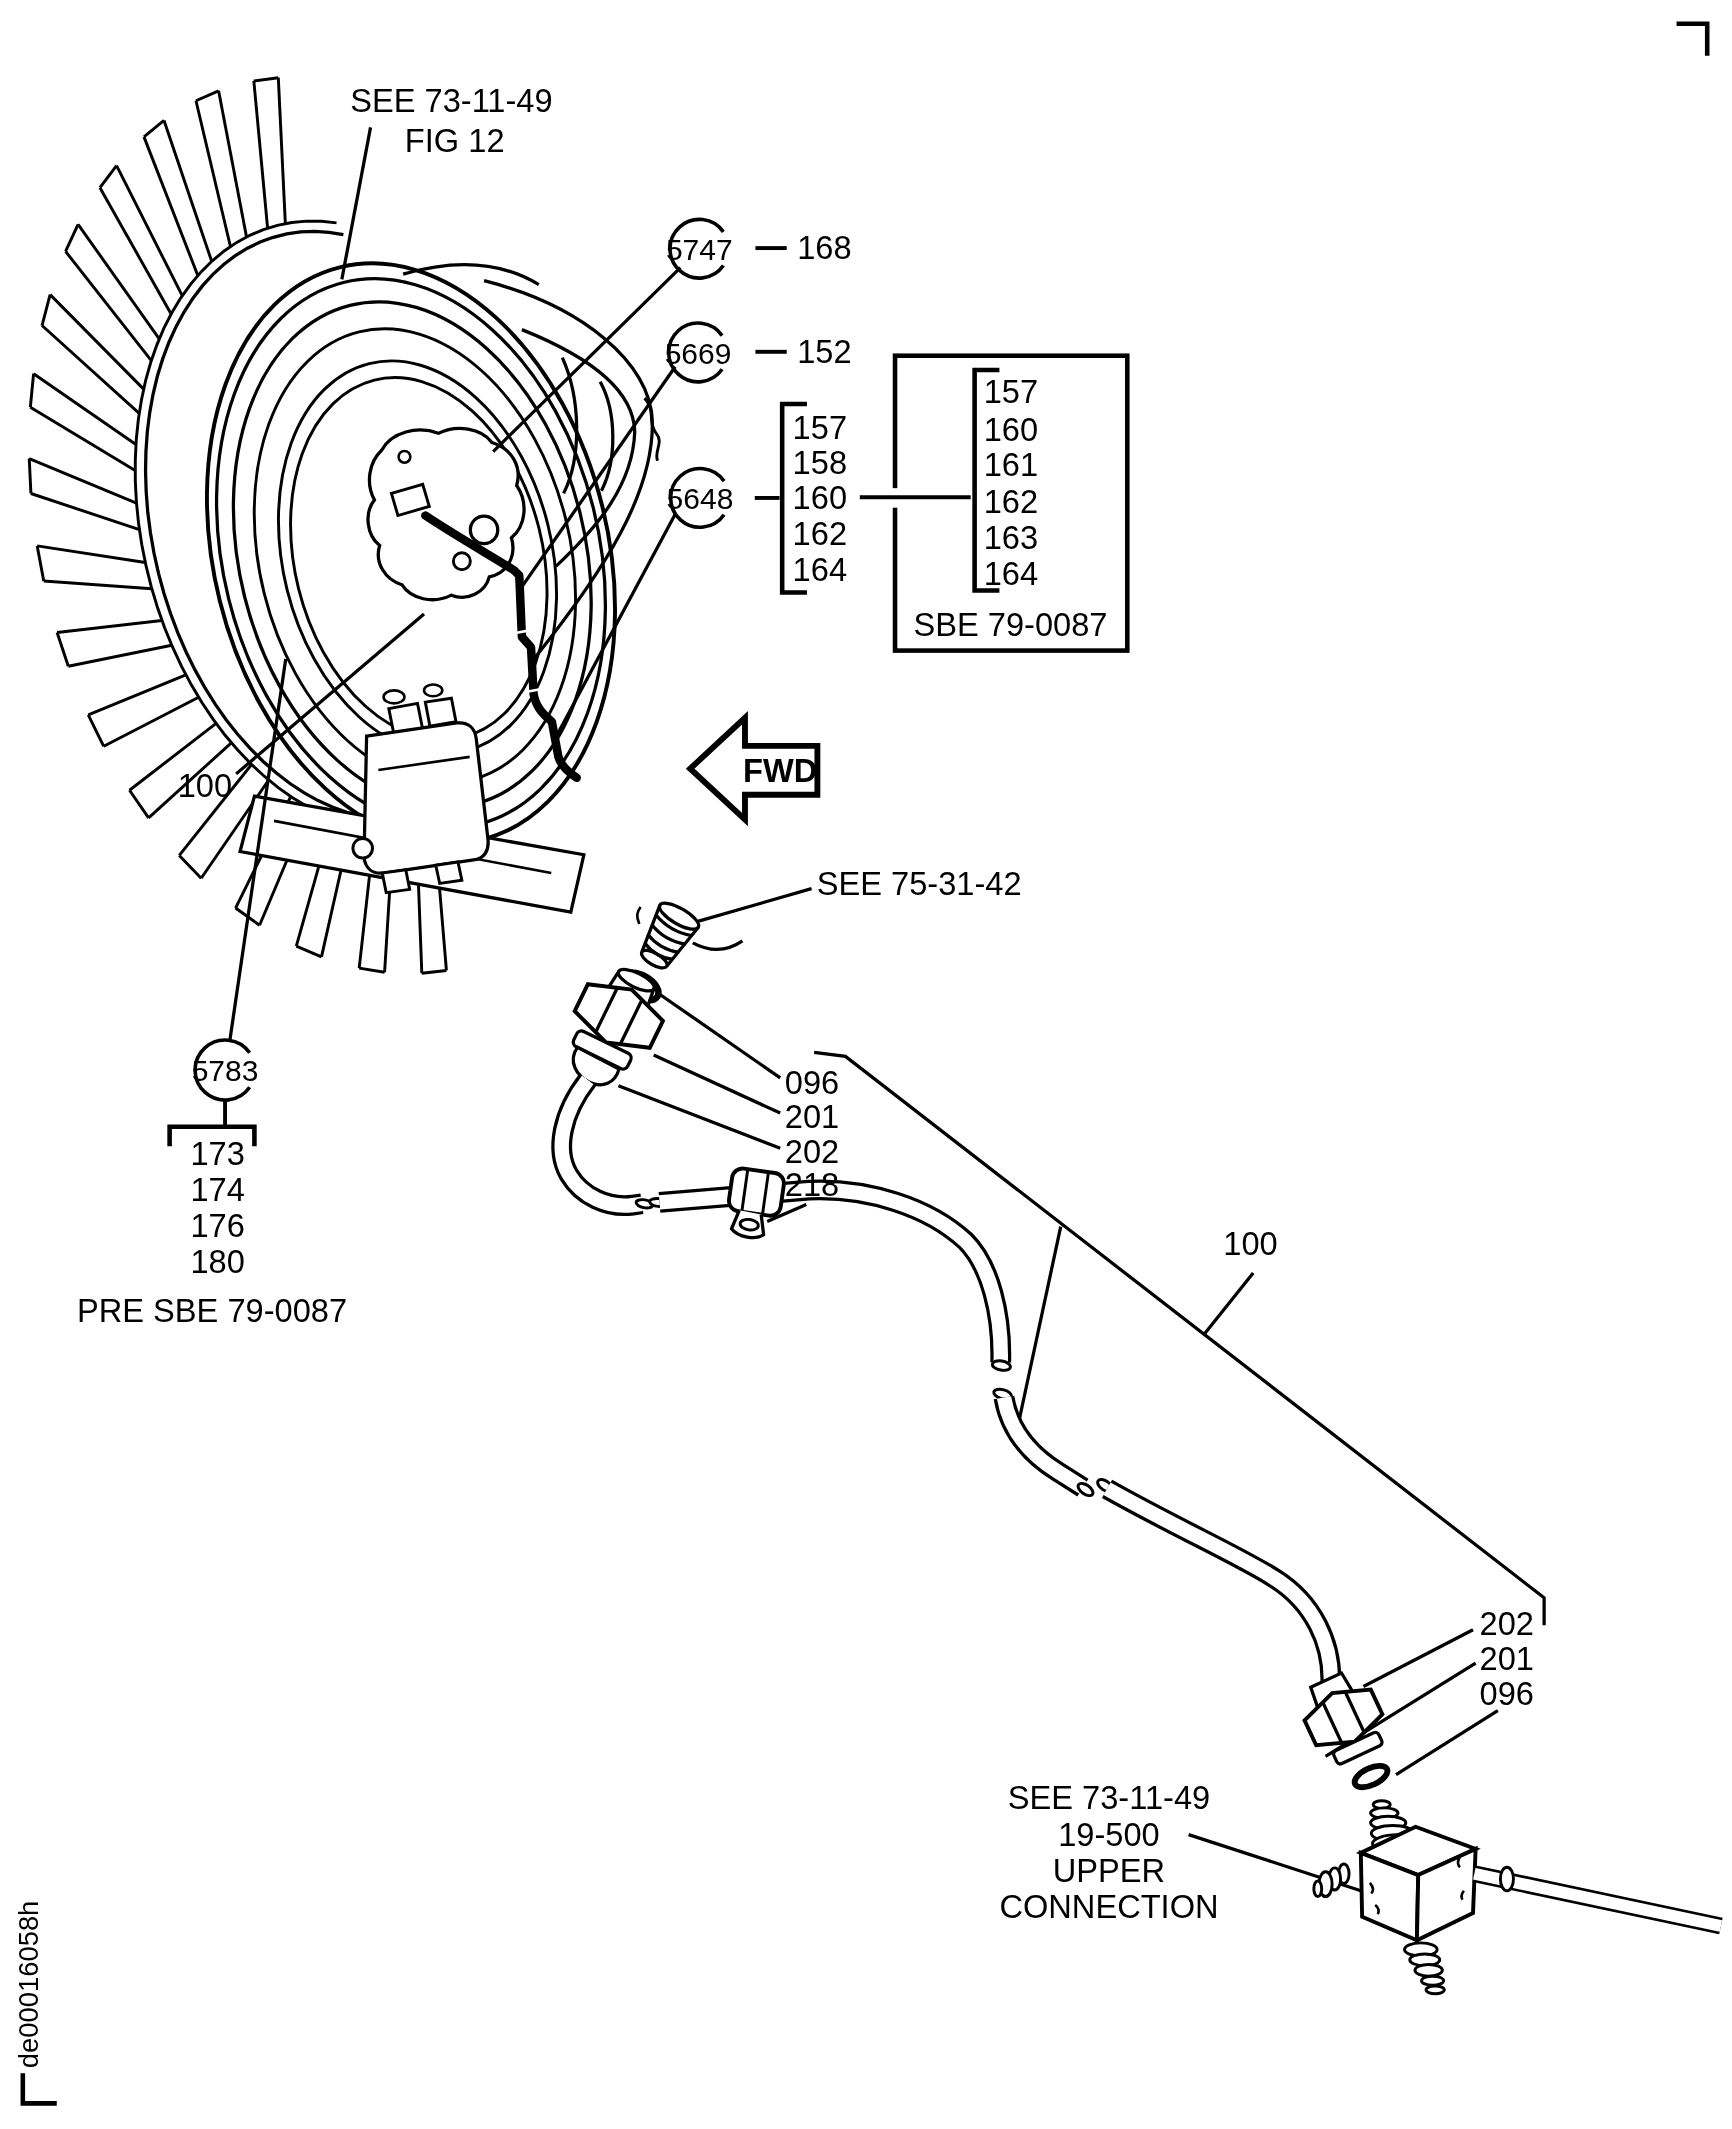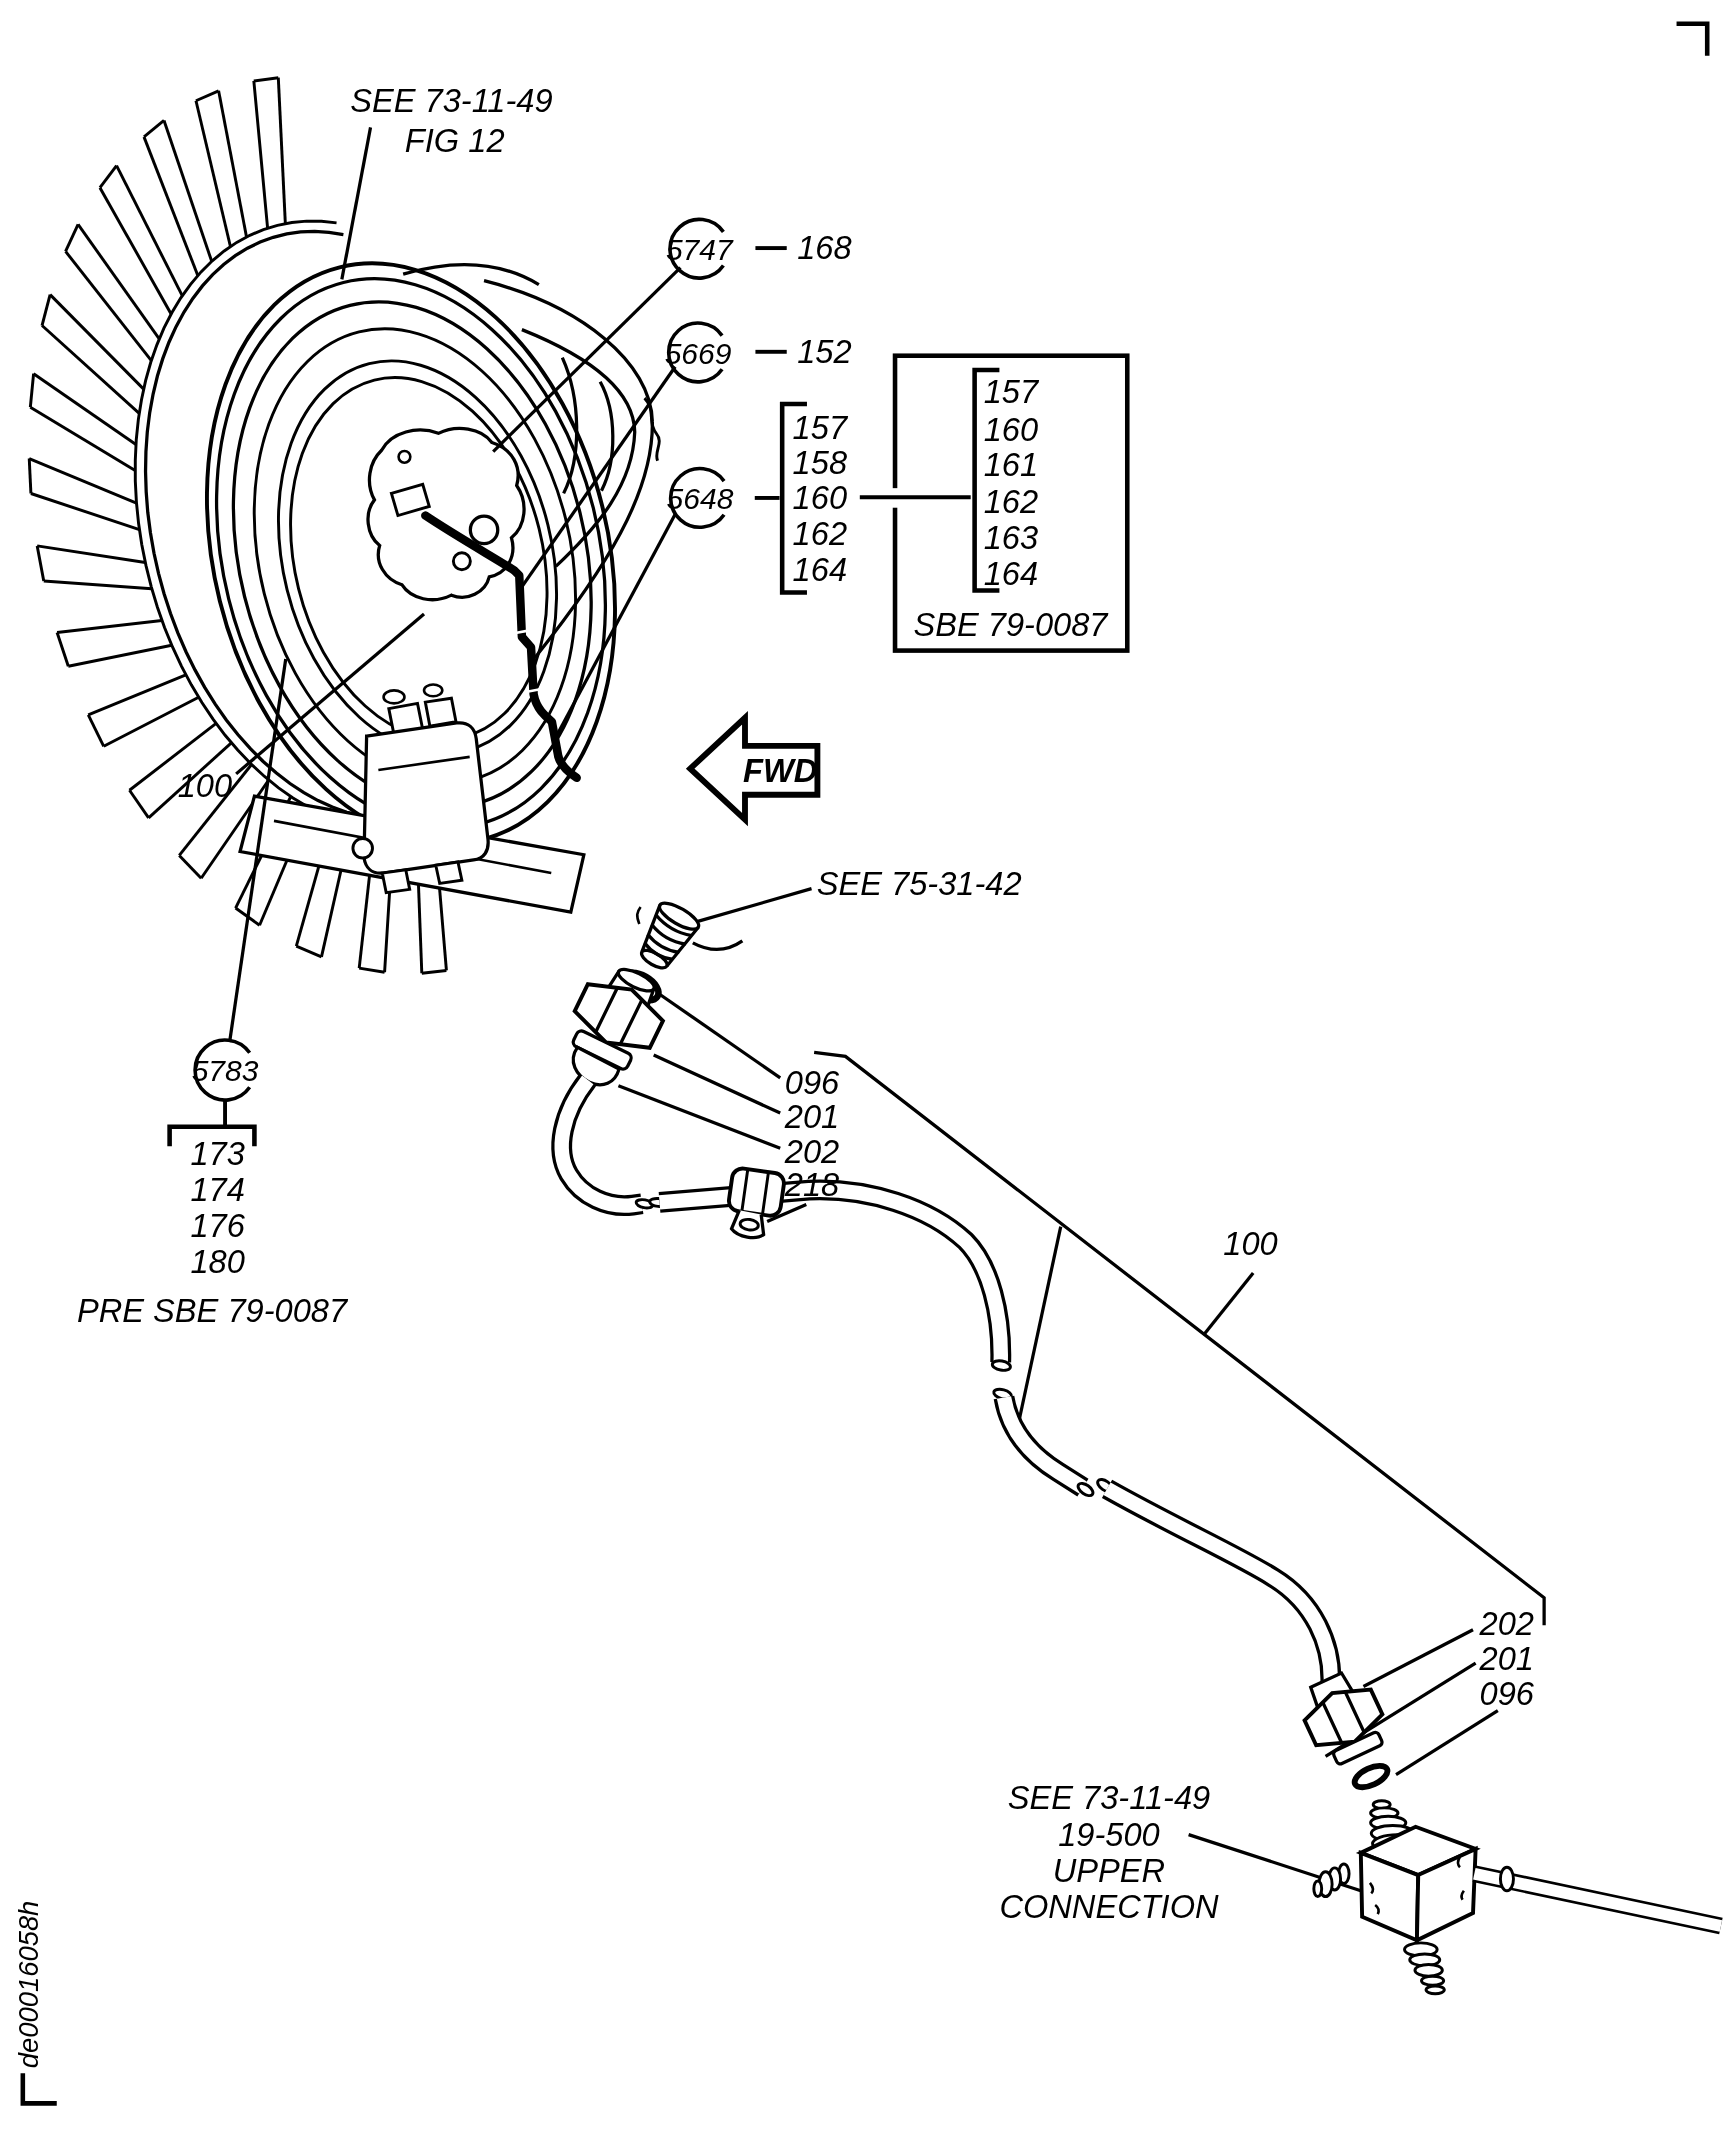--- a/index.html
+++ b/index.html
@@ -1,16 +1,16 @@
 <!DOCTYPE html>
 <html style="font-size:10.4px"><head>
 <meta charset="utf-8">
 <style>
   html,body{margin:0;padding:0;background:#ffffff;}
-  .page{position:relative;width:1732px;height:2129px;background:#ffffff;overflow:hidden;font-style:italic;}
+  .page{position:relative;width:1732px;height:2129px;background:#ffffff;overflow:hidden;}
   svg{display:block;}
   text{font-family:"Liberation Sans","DejaVu Sans",sans-serif;fill:#000;}
   .n46{font-size:46px;}
   .n50{font-size:50px;}
   .doc{font-size:42px;}
   .bold{font-weight:bold;}
   .mid{text-anchor:middle;}
   path,line,circle,ellipse,polyline,polygon,rect{vector-effect:none;}
 </style>
 </head>

